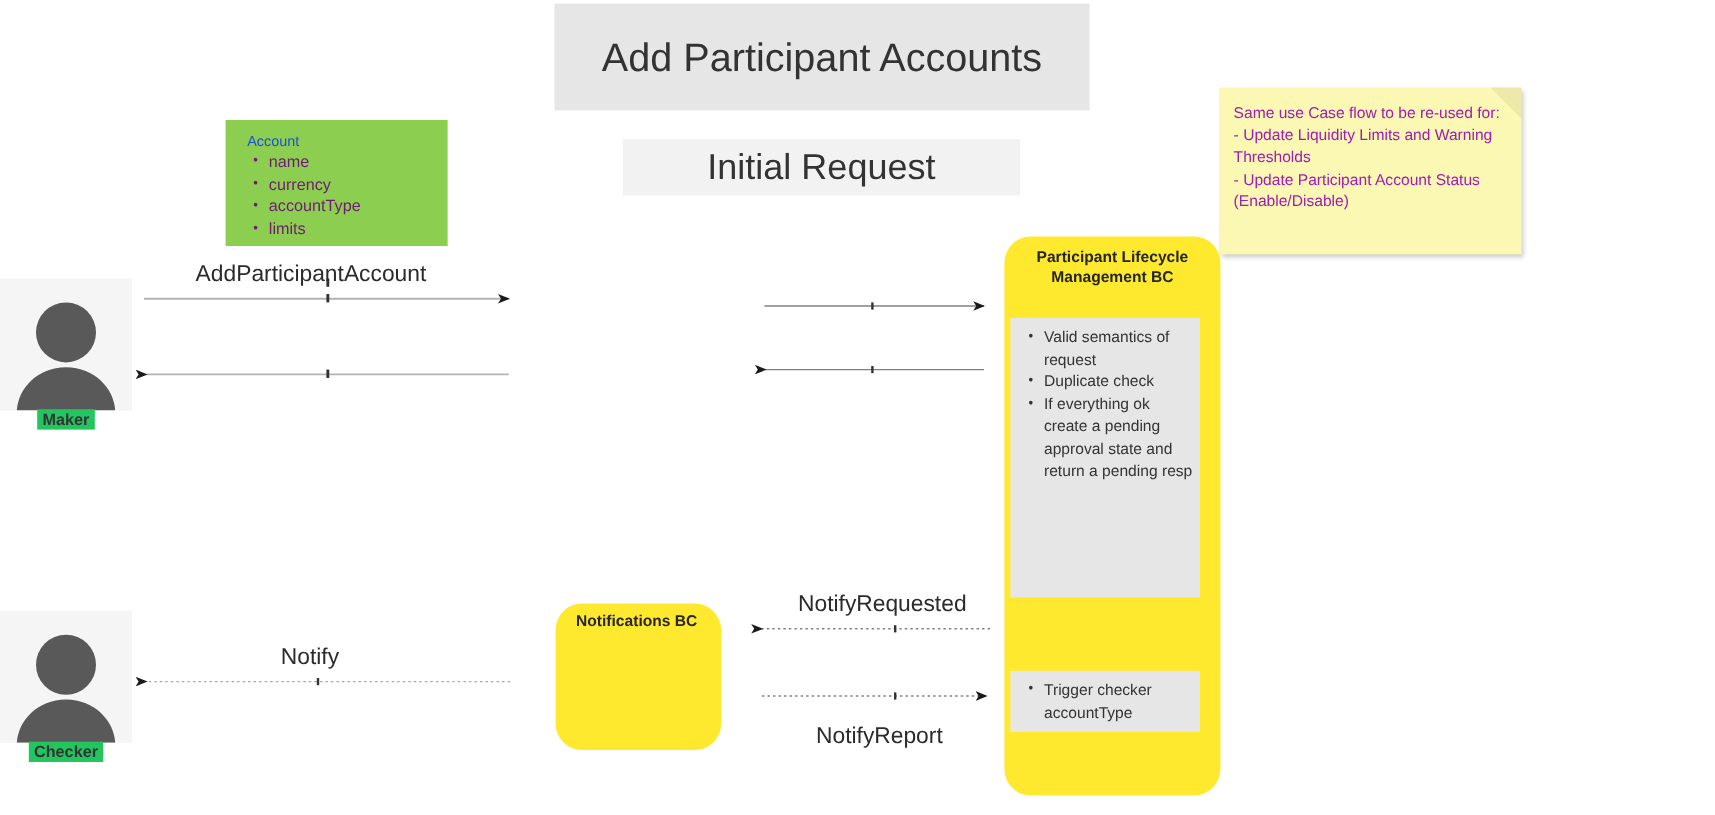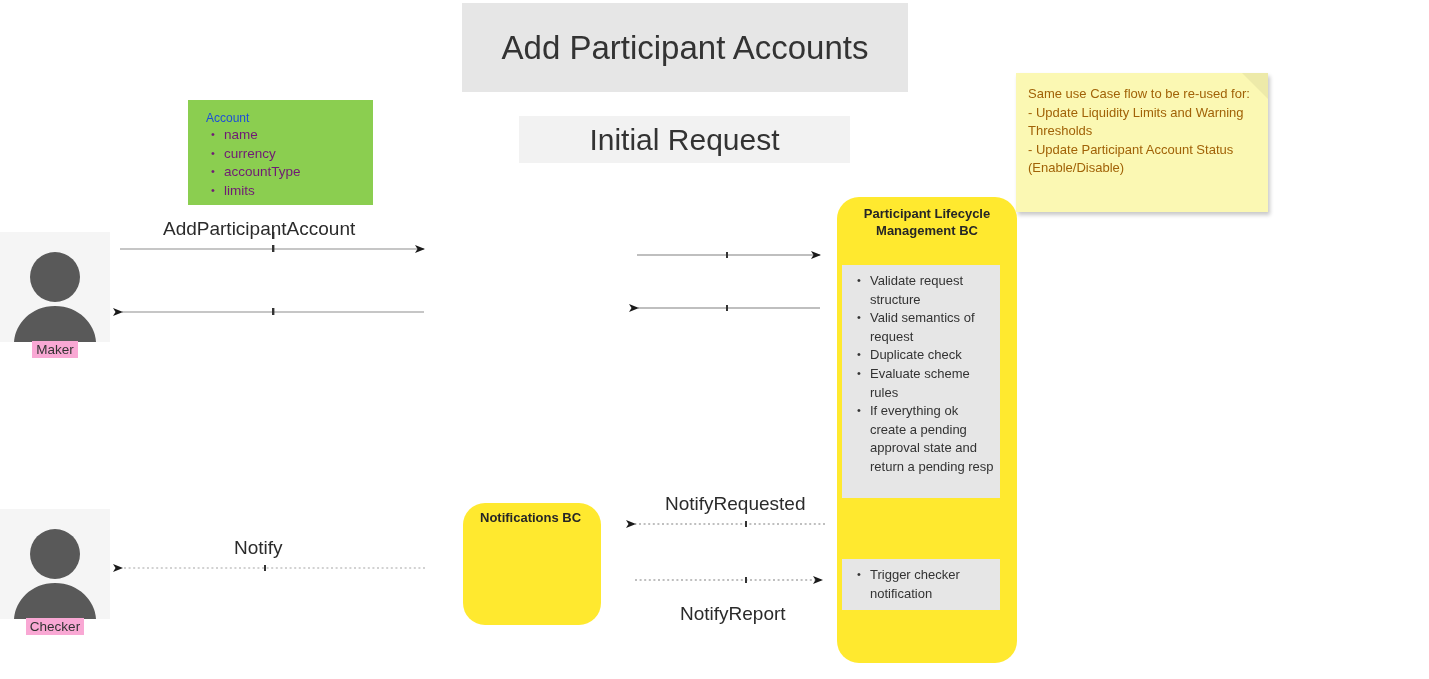--- a/index.html
+++ b/index.html
@@ -78,21 +78,21 @@
   .sticky .fold {
     position: absolute; right: 0; top: 0;
     width: 0; height: 0;
     border-left: 26px solid transparent;
     border-top: 26px solid rgba(0,0,0,0.055);
   }
   .sticky .sticky-text {
     position: absolute; left: 12px; top: 12px; right: 10px;
     font-size: 13px;
     line-height: 18.5px;
-    color: #a16207;
+    color: #a21caf;
     white-space: pre-line;
   }
 
   
   .ybox {
     background: #ffe92f;
     border-radius: 22px;
   }
   .ybox .ybox-title {
     position: absolute; left: 0; right: 0; top: 11px;
@@ -142,22 +142,23 @@
   .actor { width: 110px; }
   .actor .silhouette {
     position: absolute; left: 0; top: 0; width: 110px; height: 110px;
     background: #f5f5f5;
   }
   .actor .a-label {
     position: absolute; left: 0; width: 110px; text-align: center;
     font-size: 13.5px; color: #333333;
   }
   .actor .a-label span {
-    background: #f9a8d4;
+    background: #22c55e;
     padding: 1px 4px;
+    font-weight: bold;
   }
   .actor-maker   { left: 0px; top: 232px; }
   .actor-maker .a-label { top: 110px; }
   .actor-checker { left: 0px; top: 509px; }
   .actor-checker .a-label { top: 110px; }
 
   
   #arrows {
     position: absolute; left: 0; top: 0;
     width: 1429px; height: 679px;
@@ -225,31 +226,29 @@
 
   <div class="abs ybox box-notif">
     <div class="ybox-title">Notifications BC</div>
   </div>
 
   <div class="abs ybox box-plm">
     <div class="ybox-title">Participant Lifecycle<br>Management BC</div>
 
     <div class="panel panel-checks">
       <ul>
-        <li>Validate request structure</li>
         <li>Valid semantics of request</li>
         <li>Duplicate check</li>
-        <li>Evaluate scheme rules</li>
         <li>If everything ok create a pending approval state and return a pending resp</li>
       </ul>
     </div>
 
     <div class="panel panel-trigger">
       <ul>
-        <li>Trigger checker notification</li>
+        <li>Trigger checker accountType</li>
       </ul>
     </div>
   </div>
 
   <svg id="arrows">
     <defs>
       <marker id="ahR" markerWidth="10" markerHeight="8" refX="9" refY="4" orient="auto" markerUnits="userSpaceOnUse">
         <path d="M0,0 L10,4 L0,8 L2.5,4 Z" fill="#1a1a1a"></path>
       </marker>
       <marker id="ahL" markerWidth="10" markerHeight="8" refX="1" refY="4" orient="auto" markerUnits="userSpaceOnUse">

